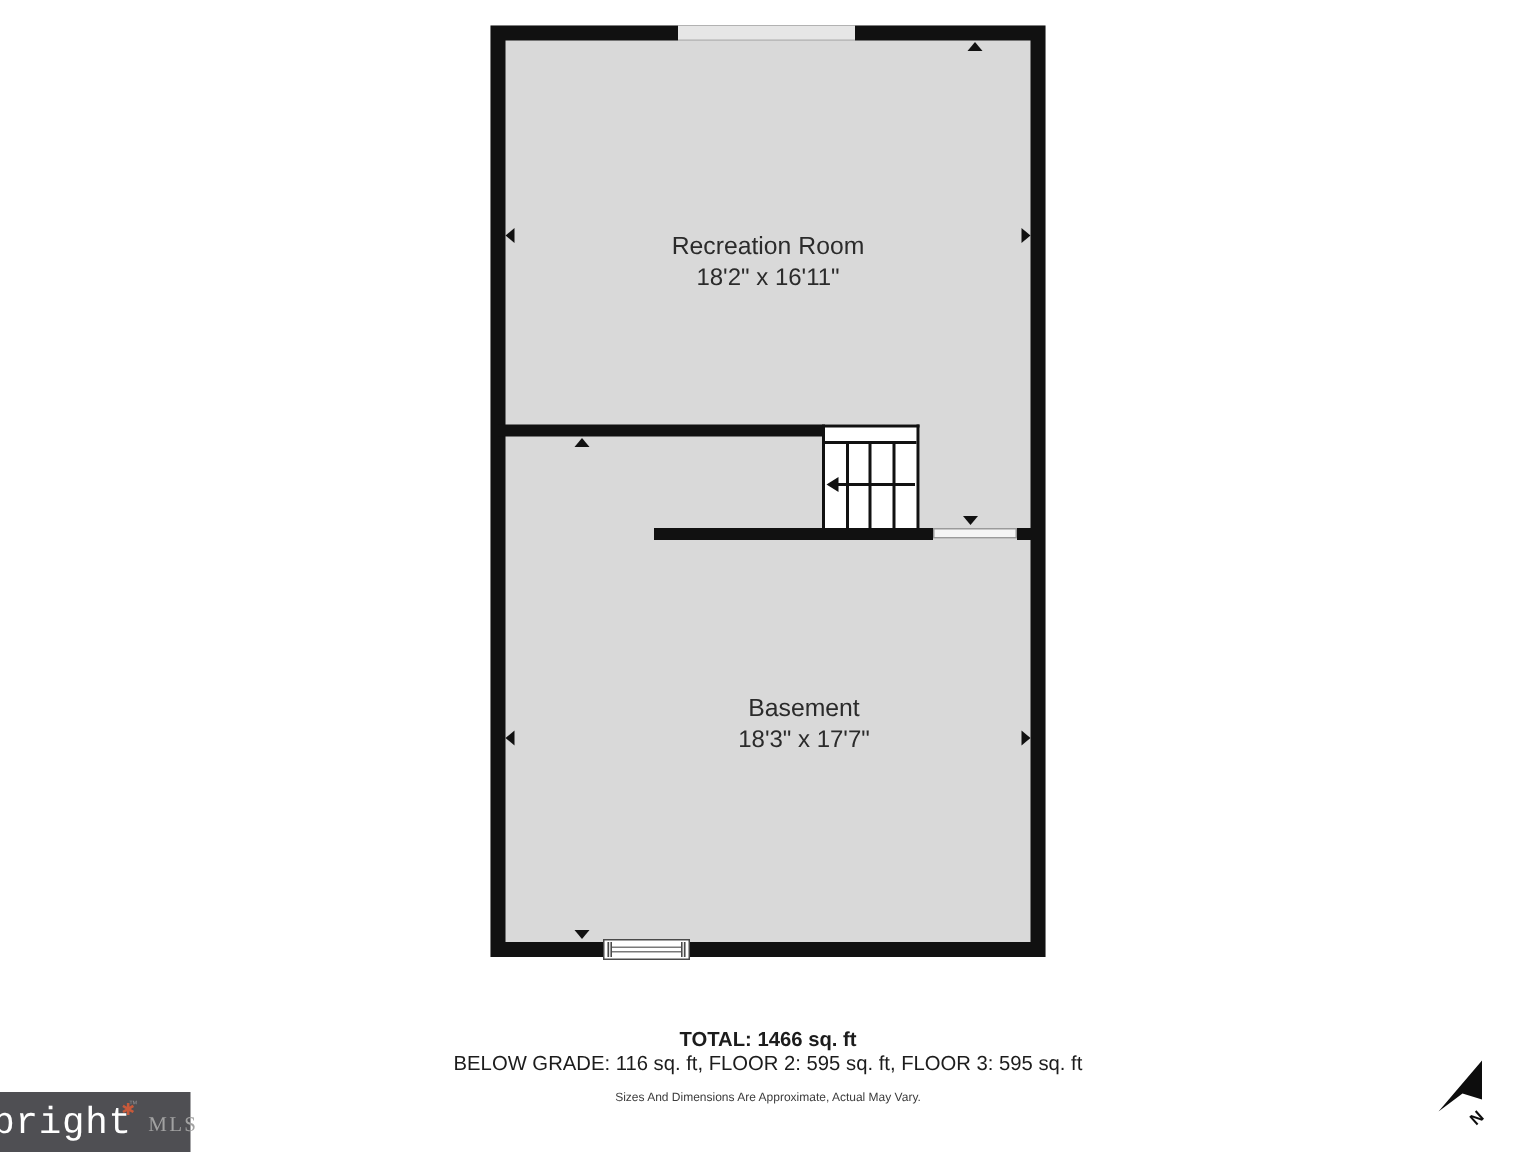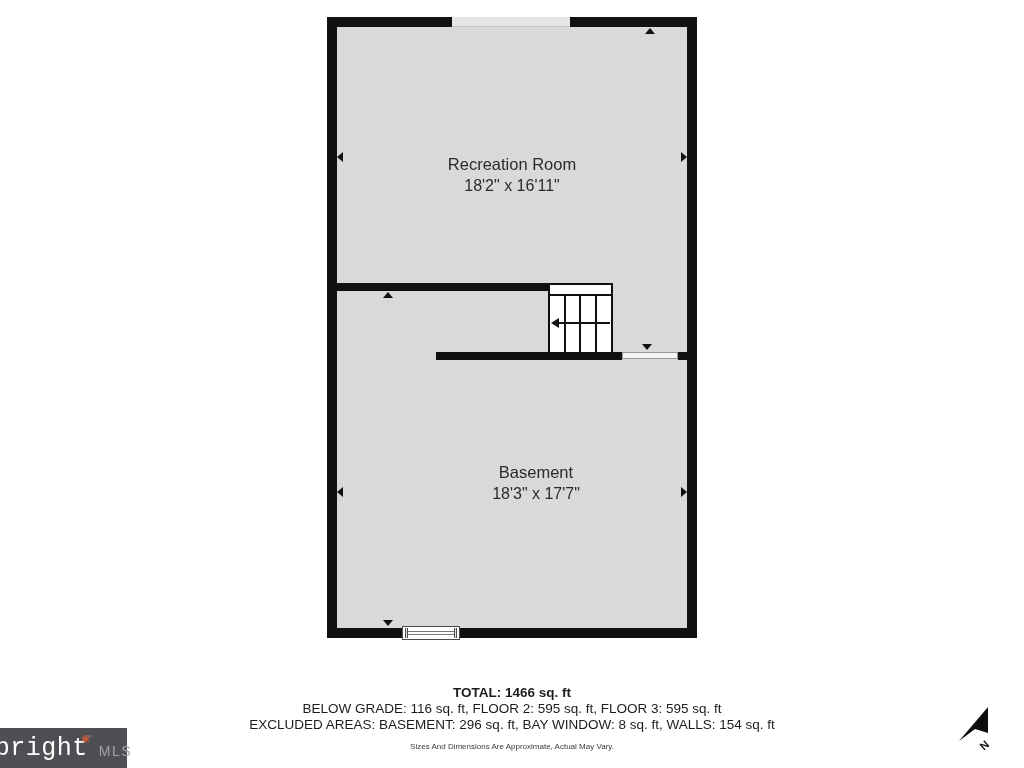--- a/index.html
+++ b/index.html
@@ -97,21 +97,21 @@
   }
   .logo .mark {
     color: var(--logo-accent, #c7593a); font-size: 11px;
     position: relative; left: -7px; top: -9px; width: 0; display: inline-block;
   }
   .logo .tm {
     color: #8a8a8e; font-size: 6px; position: relative; top: -11px; left: -2px;
   }
   .logo .mls {
     color: var(--logo-mls, #a2a2a2); font-size: 14px; letter-spacing: 1.5px;
-    margin-left: 5px; position: relative; top: 3px;
+    margin-left: 5px; position: relative; top: 3px; font-family: Liberation Serif, serif;
   }
 
   
   .compass { position: absolute; left: 948px; top: 698px; width: 60px; height: 60px; }
 </style>
 </head>
 <body>
 
 <div class="canvas">
 
@@ -152,21 +152,20 @@
     <div class="room-dims">18'2" x 16'11"</div>
   </div>
   <div class="room-label base">
     <div class="room-name">Basement</div>
     <div class="room-dims">18'3" x 17'7"</div>
   </div>
 
   <div class="footer">
     <div class="total">TOTAL: 1466 sq. ft</div>
     <div class="areas">BELOW GRADE: 116 sq. ft, FLOOR 2: 595 sq. ft, FLOOR 3: 595 sq. ft</div>
-    <div class="areas">EXCLUDED AREAS: BASEMENT: 296 sq. ft, BAY WINDOW: 8 sq. ft, WALLS: 154 sq. ft</div>
     <div class="disclaimer">Sizes And Dimensions Are Approximate, Actual May Vary.</div>
   </div>
 
   <div class="logo">
     <span class="brand">bright</span>
     <span class="mark">✱</span>
     <span class="tm">™</span>
     <span class="mls">MLS</span>
   </div>
 

